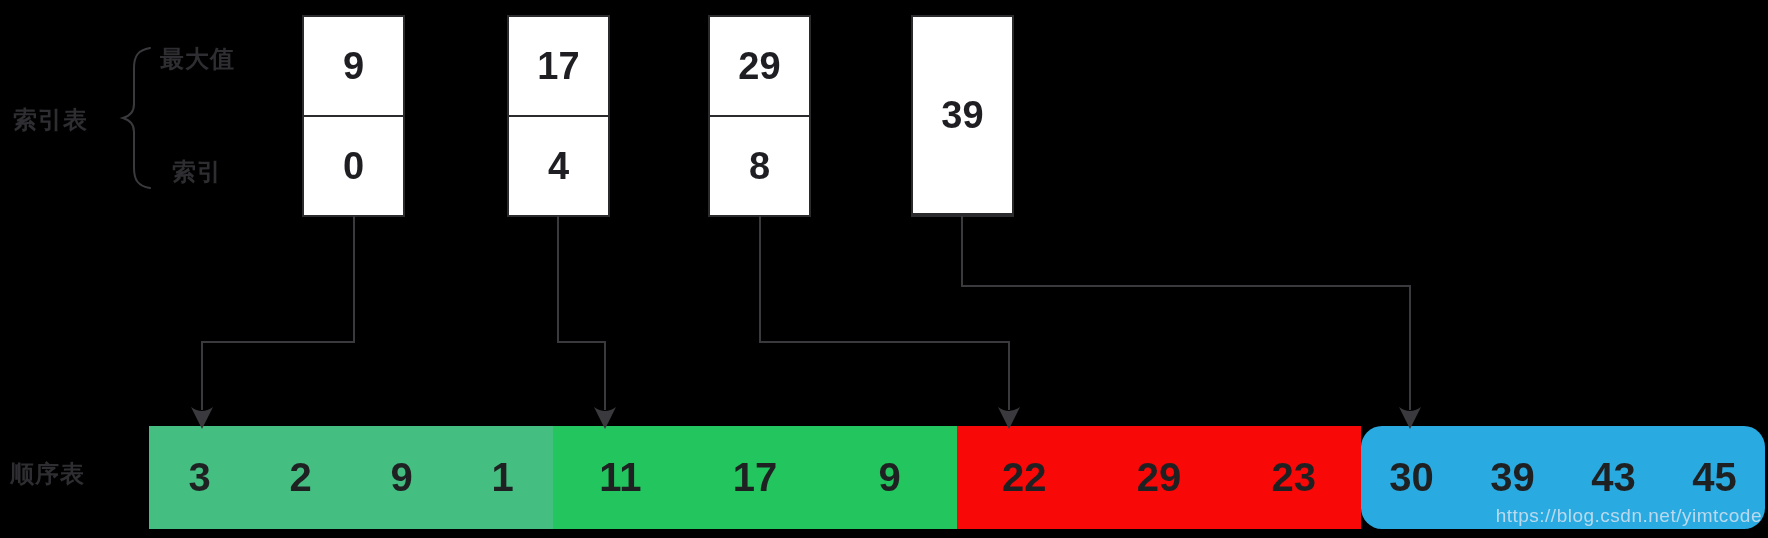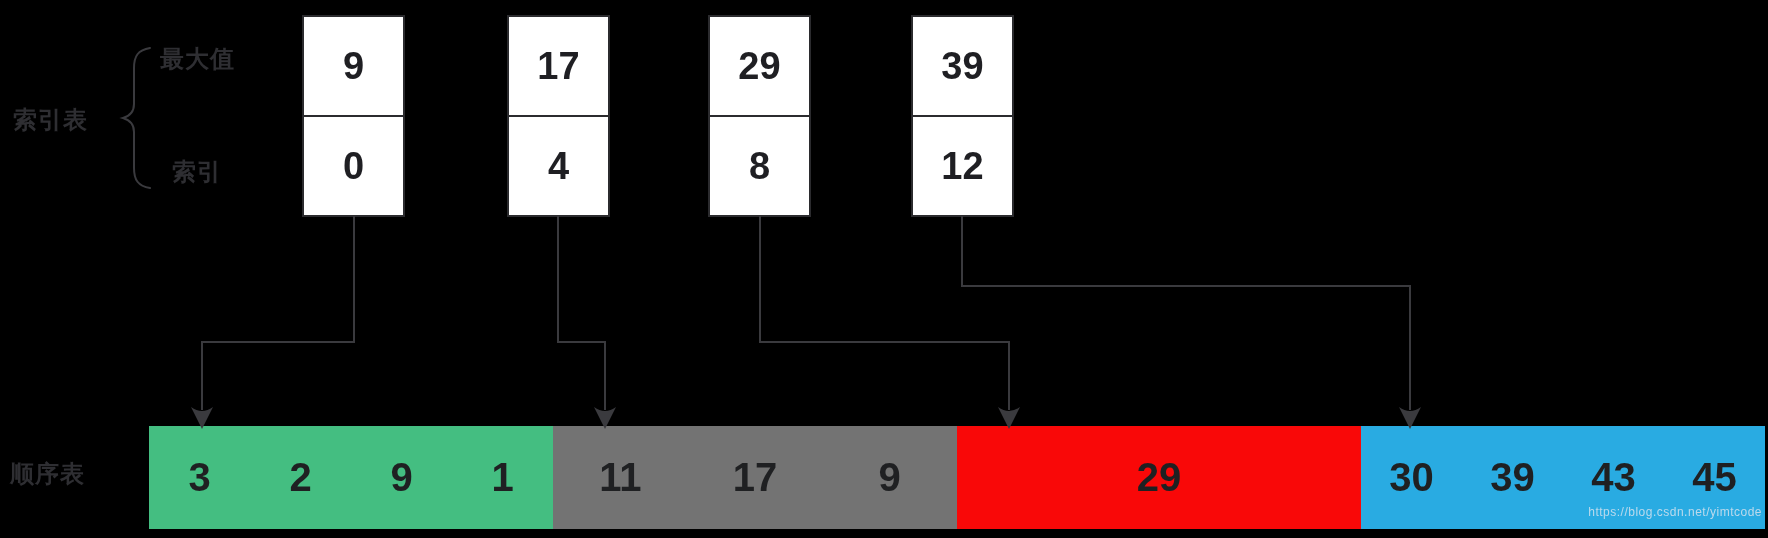--- a/index.html
+++ b/index.html
@@ -44,21 +44,21 @@
   }
   .seq-group{flex:1 1 0;display:flex;}
   .seq-cell{
     flex:1 1 0;
     display:flex;align-items:center;justify-content:center;
     font-size:40px;font-weight:600;color:#1F2022;
   }
   .watermark{
     position:absolute;
     right:6px;top:505px;
-    font-size:12px;
+    font-size:19px;
     letter-spacing:0.5px;
     opacity:0.9;
     z-index:4;
   }
 </style>
 </head>
 <body>
 
 <div class="stage">
 
@@ -92,39 +92,40 @@
   <div class="index-box" style="left:507px;">
     <div class="half max">17</div>
     <div class="half idx">4</div>
   </div>
   <div class="index-box" style="left:708px;">
     <div class="half max">29</div>
     <div class="half idx">8</div>
   </div>
   <div class="index-box" style="left:911px;">
     <div class="half max">39</div>
-    <div class="half idx">12</div>
   </div>
 
   <div class="seq-table">
     <div class="seq-group" style="background: rgb(68, 190, 129);">
       <div class="seq-cell">3</div>
       <div class="seq-cell">2</div>
       <div class="seq-cell">9</div>
       <div class="seq-cell">1</div>
     </div>
-    <div class="seq-group" style="background: #737373;">
+    <div class="seq-group" style="background: #22c55e;">
       <div class="seq-cell">11</div>
       <div class="seq-cell">17</div>
       <div class="seq-cell">9</div>
     </div>
     <div class="seq-group" style="background: rgb(249, 8, 8);">
+      <div class="seq-cell">22</div>
       <div class="seq-cell">29</div>
+      <div class="seq-cell">23</div>
     </div>
-    <div class="seq-group" style="background: rgb(41, 171, 226);">
+    <div class="seq-group" style="background: rgb(41, 171, 226); border-radius: 21px;">
       <div class="seq-cell">30</div>
       <div class="seq-cell">39</div>
       <div class="seq-cell">43</div>
       <div class="seq-cell">45</div>
     </div>
   </div>
 
   <div class="watermark" style="color: rgb(203, 223, 238);">https://blog.csdn.net/yimtcode</div>
 
 </div>

